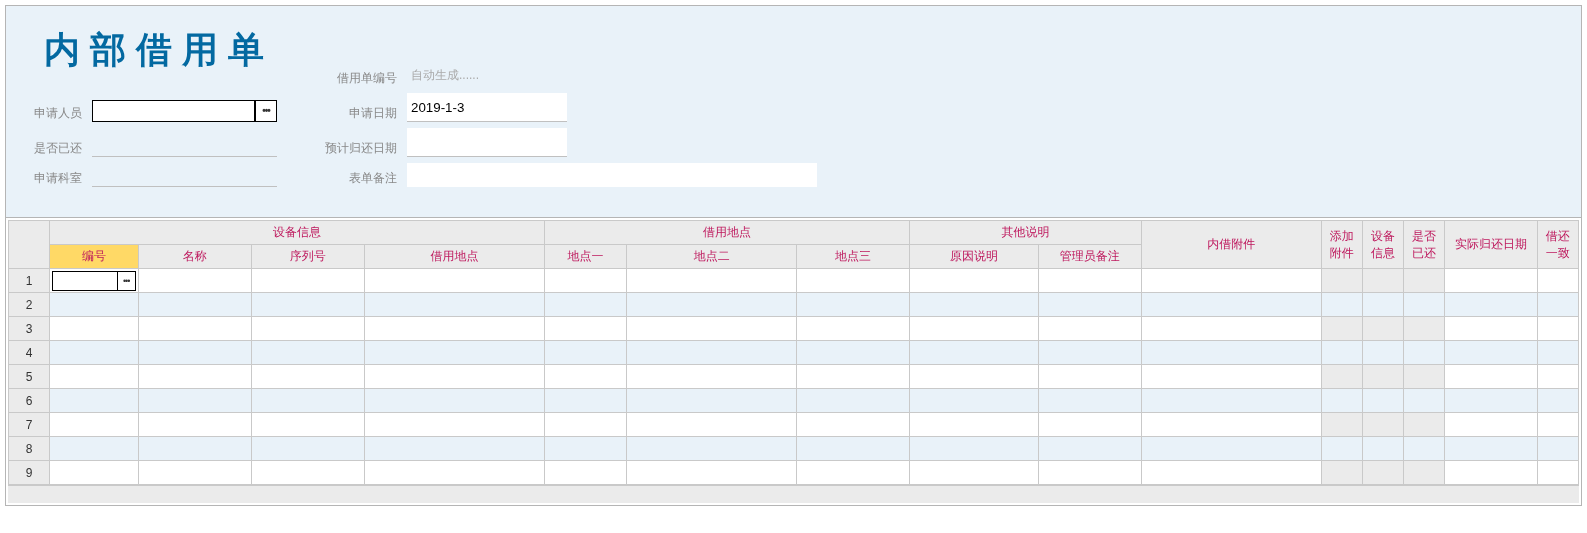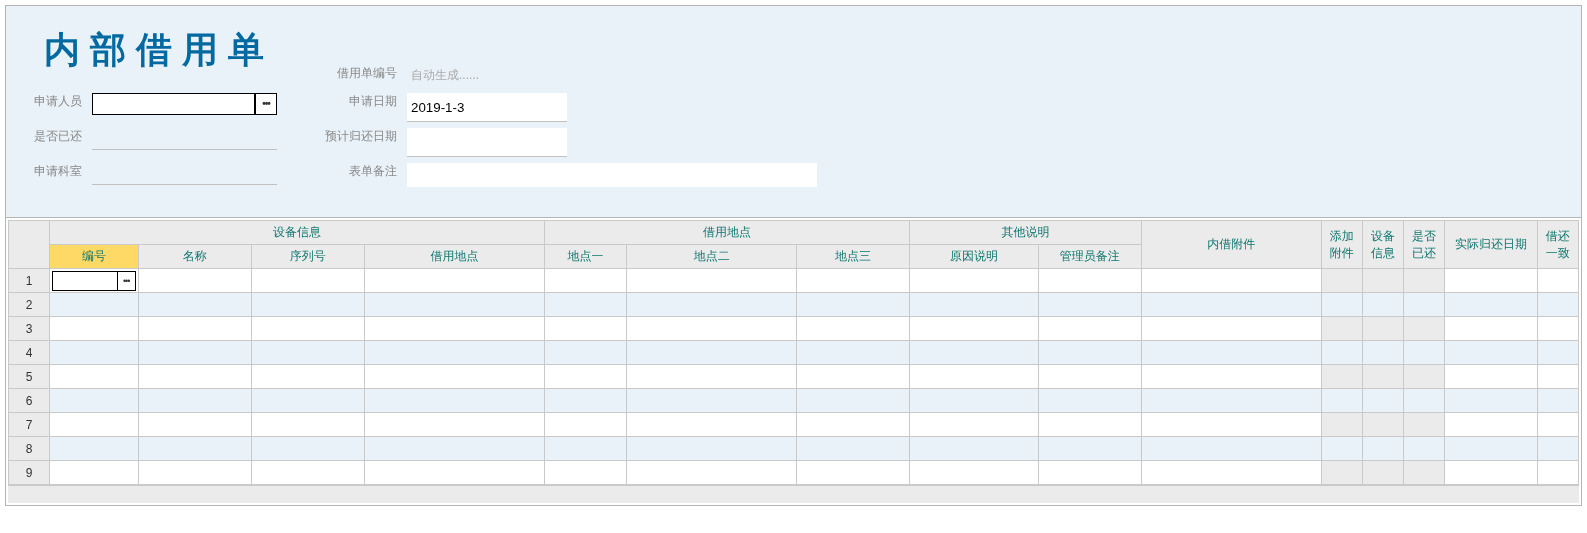--- a/index.html
+++ b/index.html
@@ -21,21 +21,21 @@
     .title {
       font-size: 36px;
       font-weight: bold;
       color: #0369a1;
       letter-spacing: 10px;
       margin-bottom: 8px;
       margin-left: 20px;
     }
     .form-row {
       display: flex;
-      align-items: flex-start;
+      align-items: flex-end;
       margin-top: 6px;
     }
     .form-label {
       color: #888;
       text-align: right;
       padding-right: 10px;
     }
     .label-col1 { width: 68px; }
     .label-col2 { width: 90px; }
     .form-input-underline {
@@ -100,21 +100,21 @@
       text-align: center;
       vertical-align: middle;
       height: 24px;
       font-size: 12px;
       font-weight: normal;
       overflow: hidden;
       white-space: nowrap;
     }
     table.grid th {
       background: #ebebeb;
-      color: #0f766e;
+      color: #be185d;
     }
     table.grid td { background: #fff; }
     table.grid tr.alt td.data-cell { background: #e9f2f9; }
     table.grid td.row-hdr {
       background: #ebebeb;
       width: 40px;
     }
     table.grid td.gray-cell { background: #ebebeb; }
     th.highlight { background: #ffd966 !important; }
     .cell-input-wrap {

